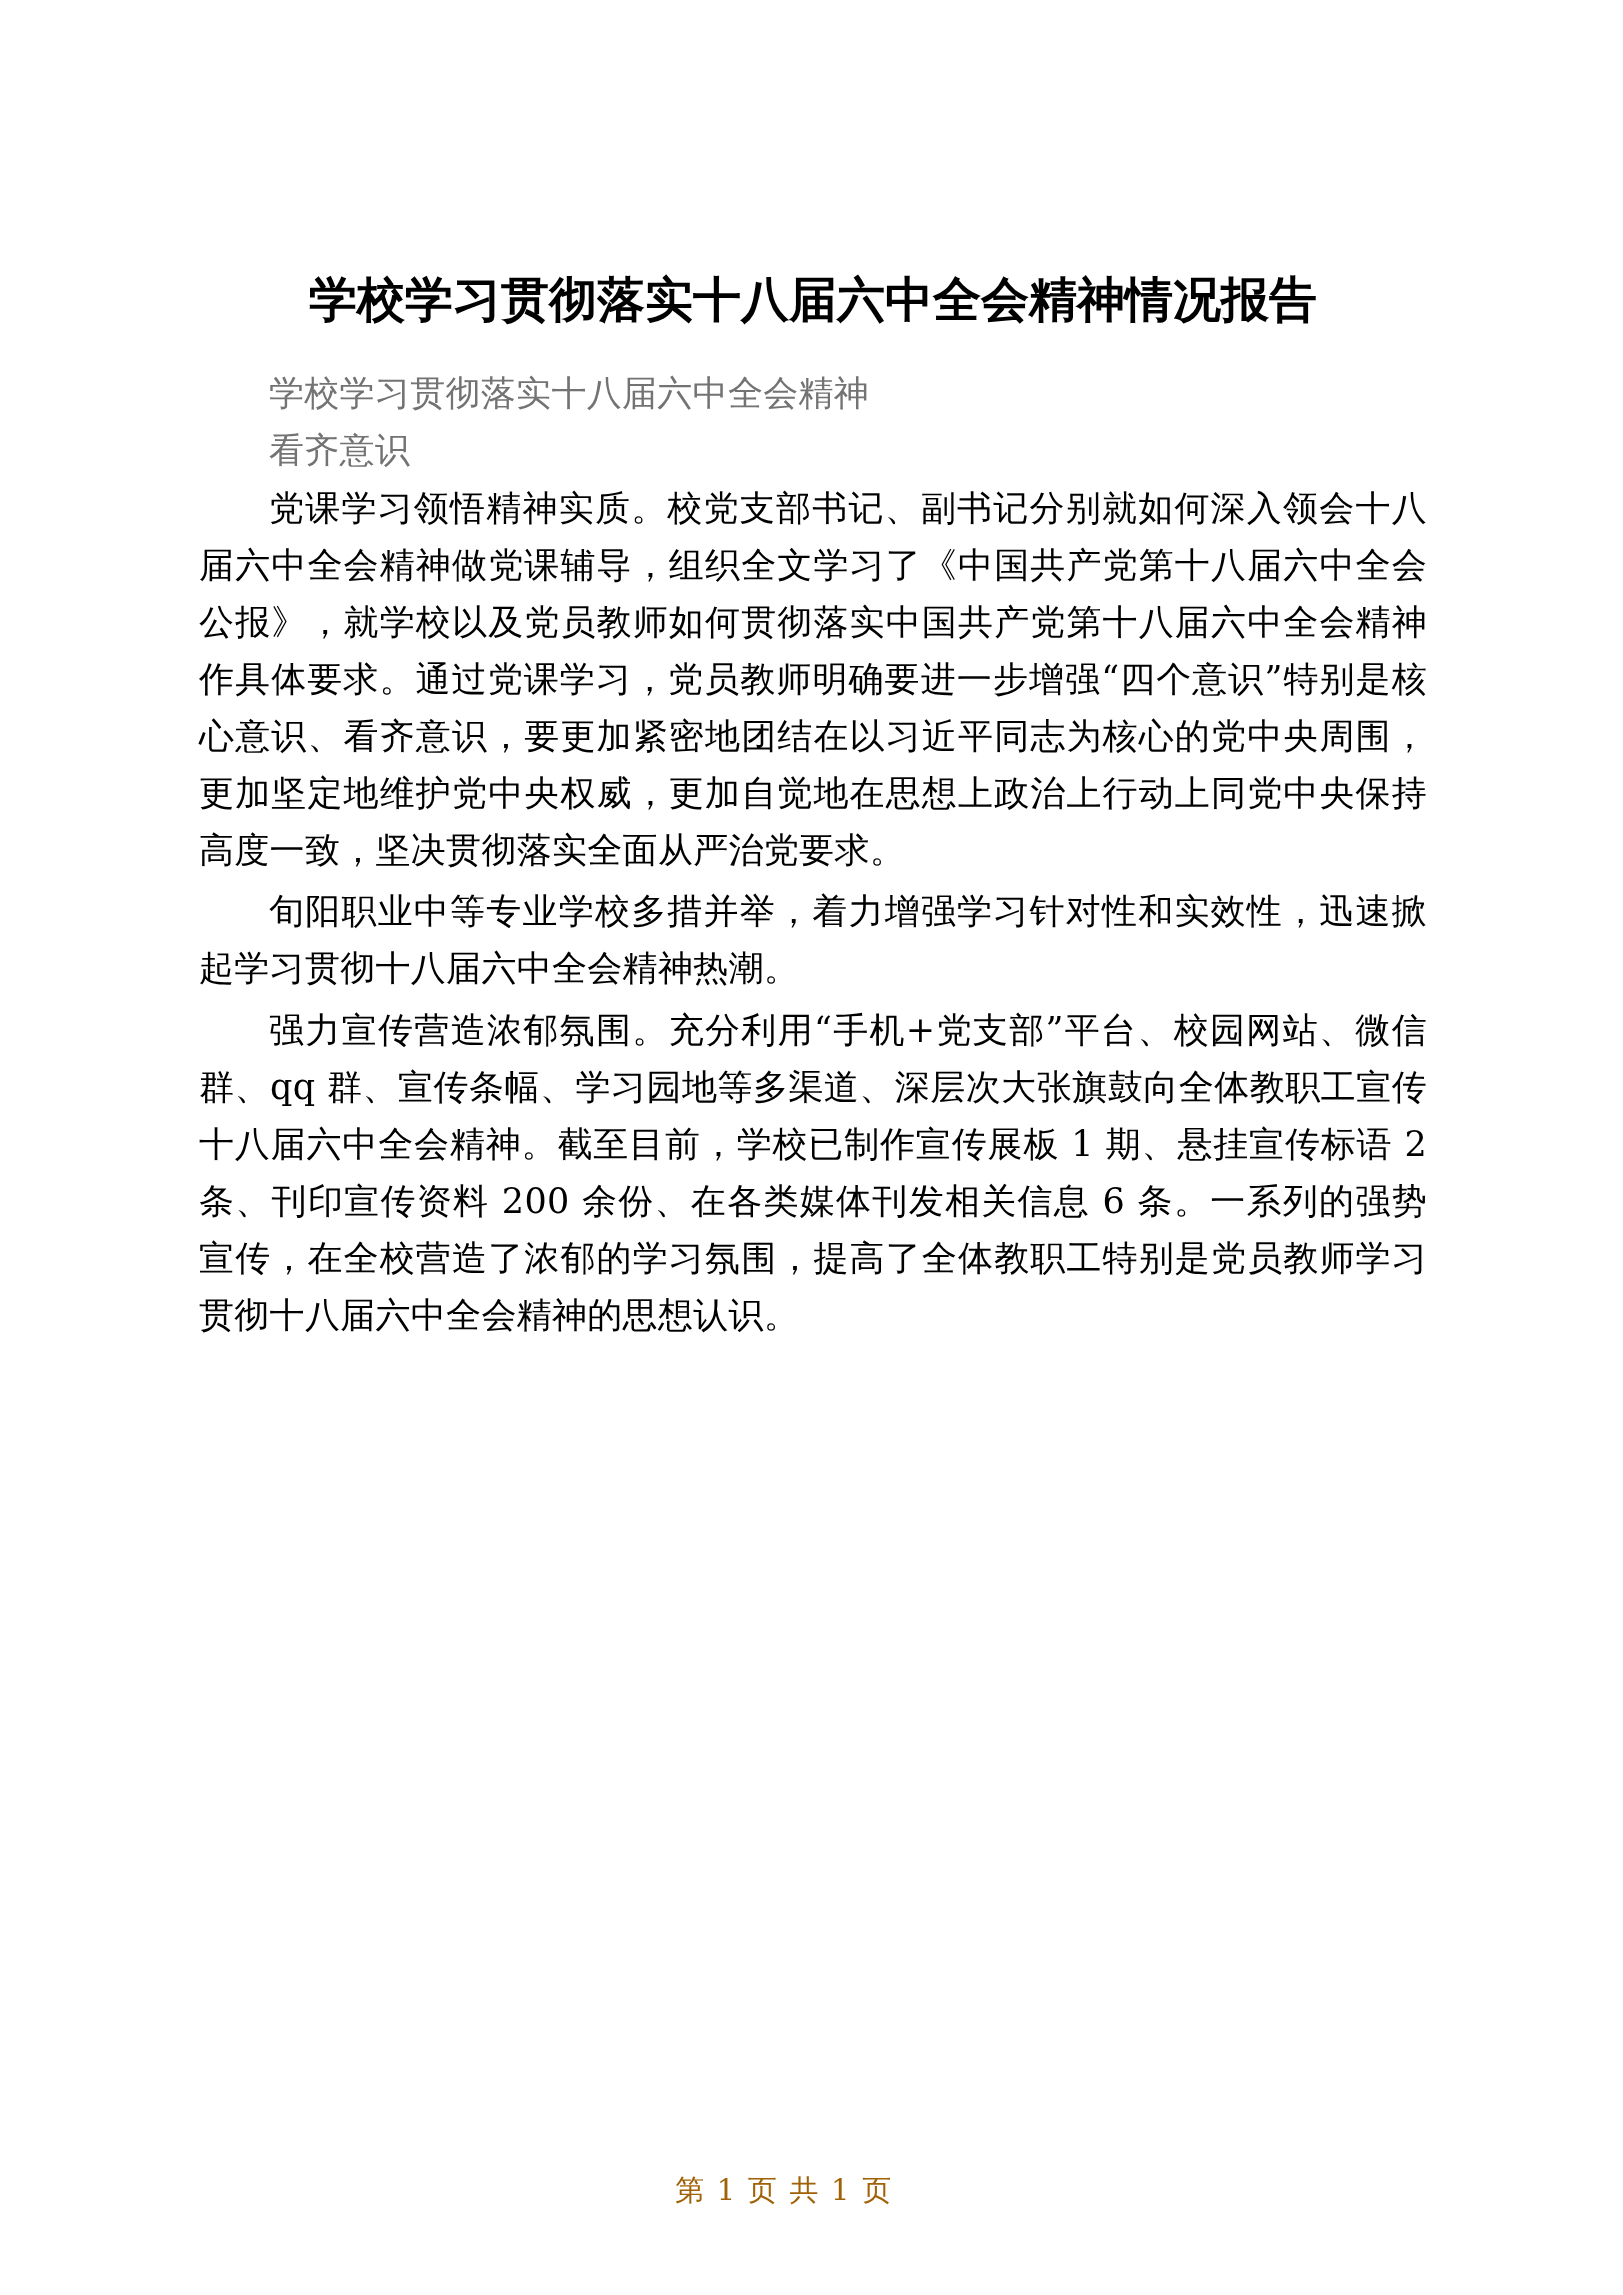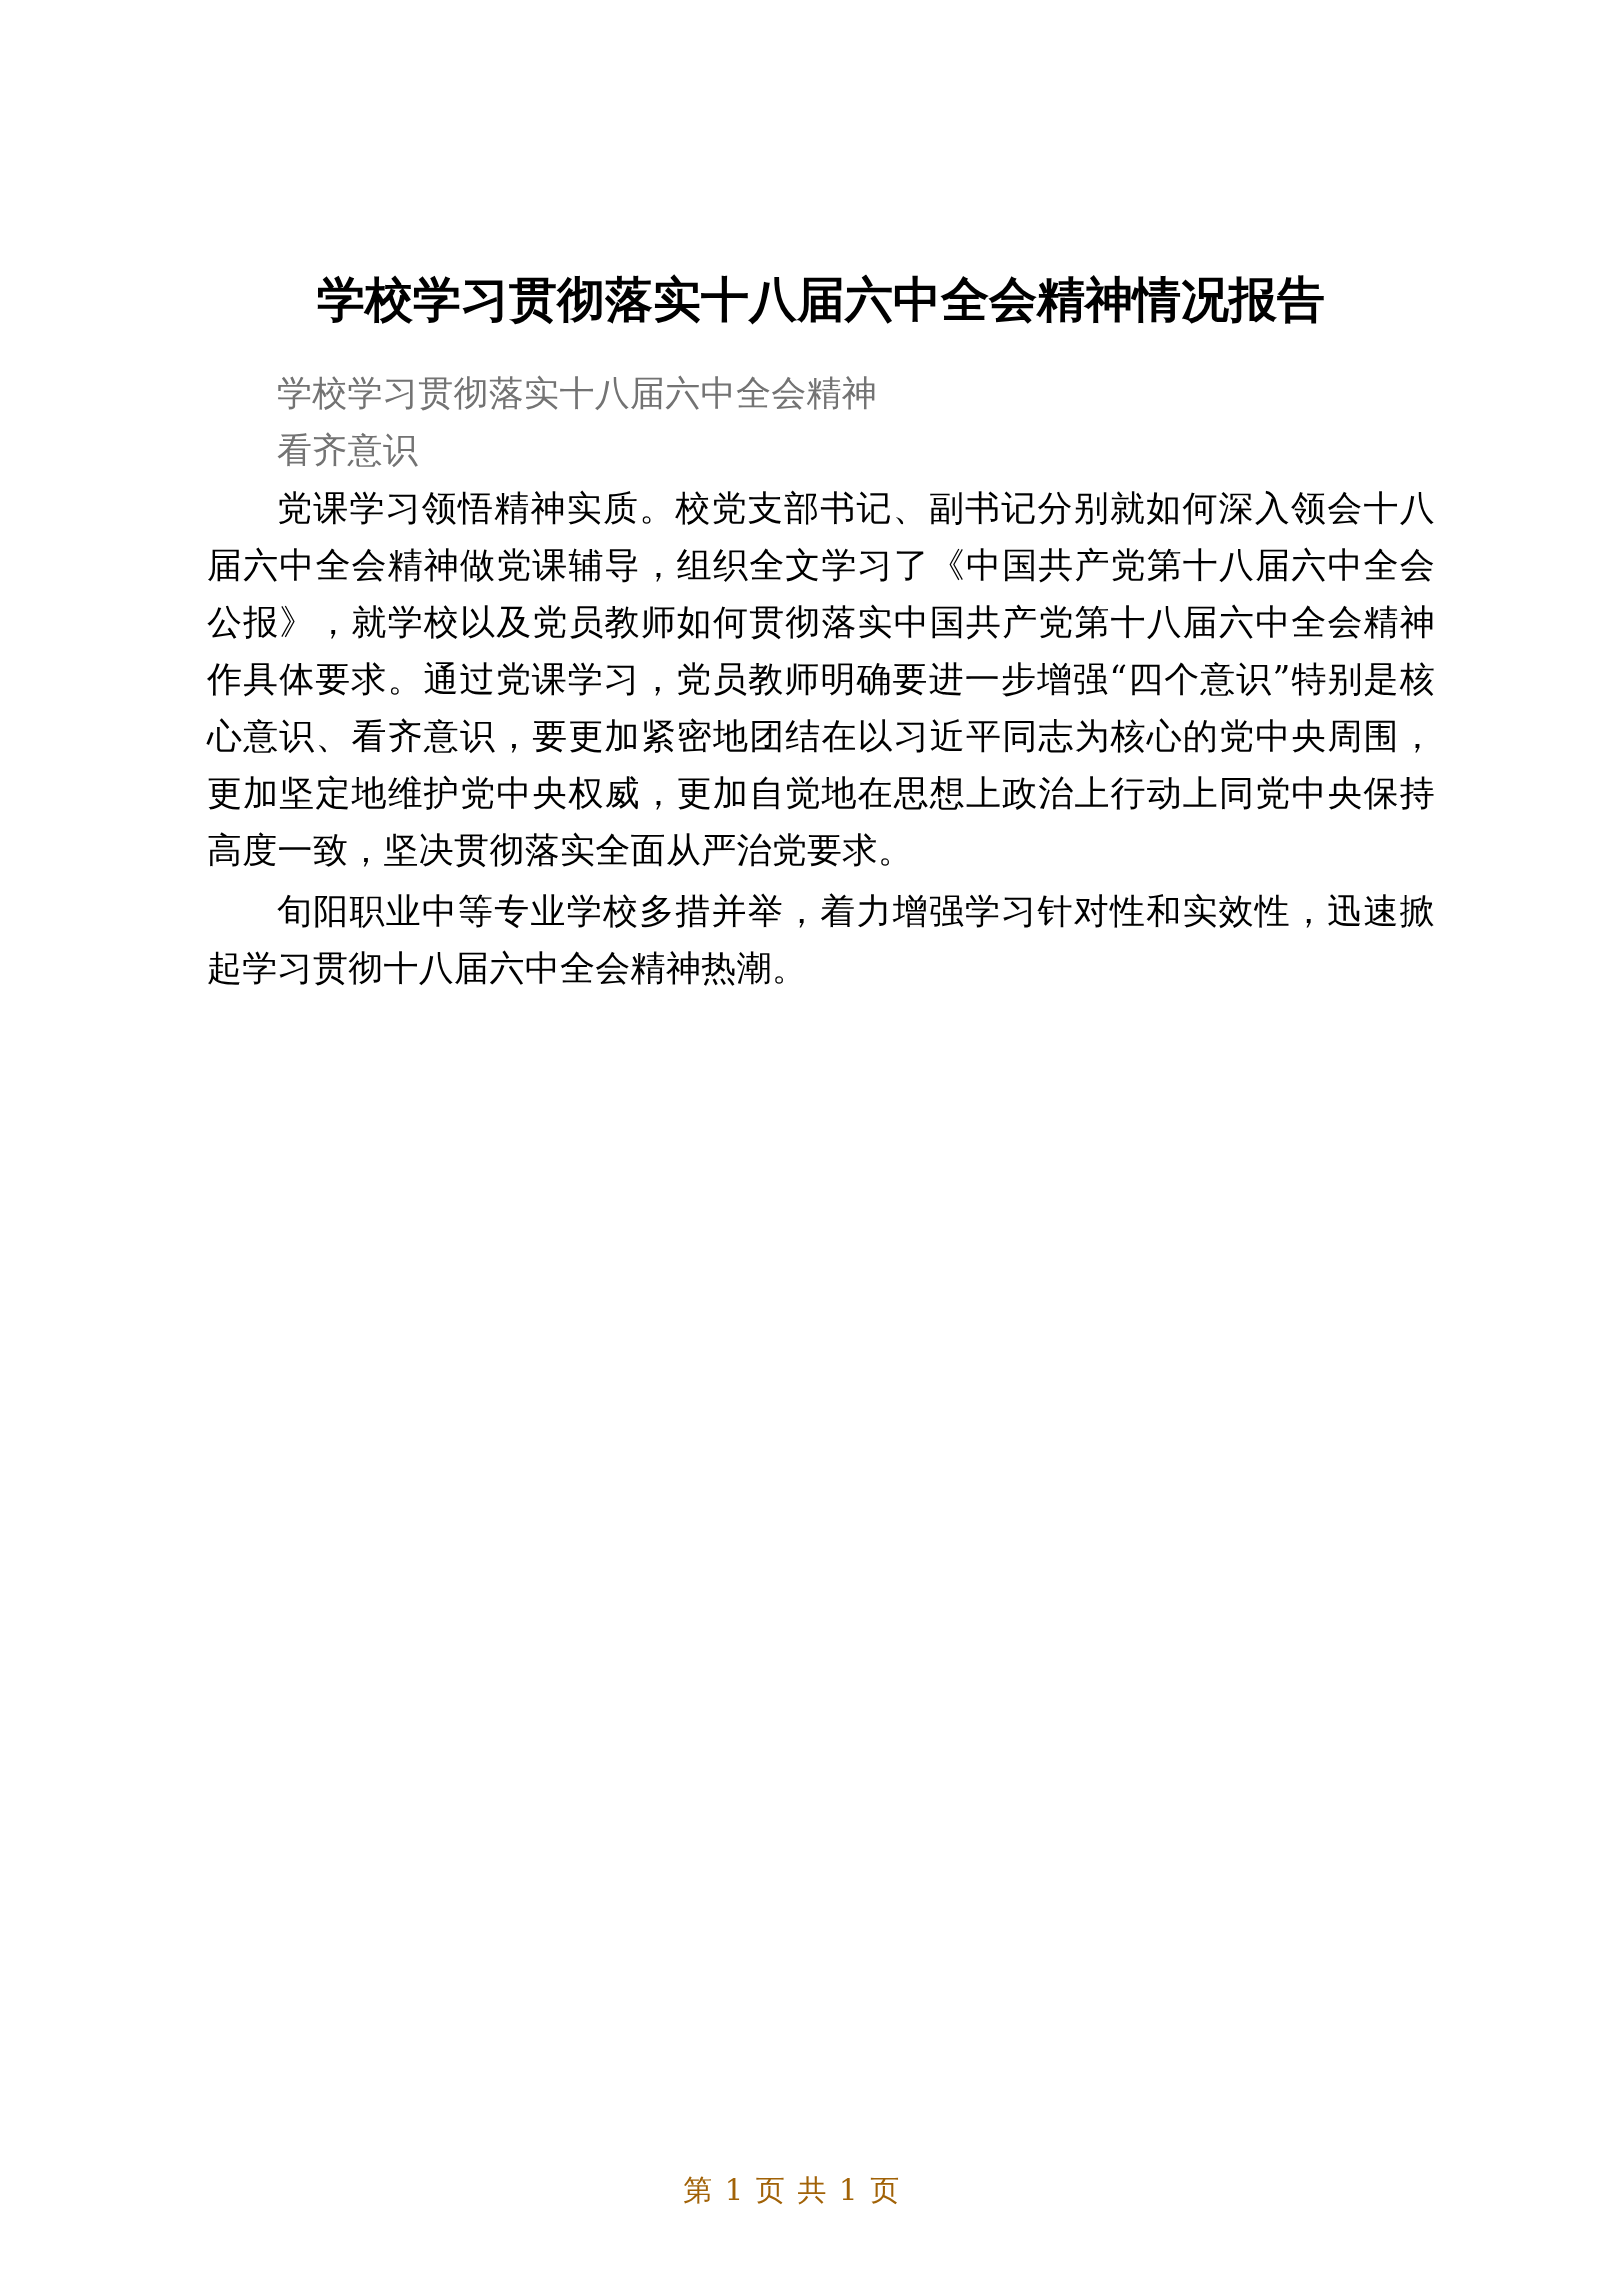--- a/index.html
+++ b/index.html
@@ -15,21 +15,20 @@
     -webkit-font-smoothing: antialiased;
   }
   .page {
     position: relative;
     width: 1568px;
     height: 2295px;
     box-sizing: border-box;
     padding: 0;
     background: #ffffff;
     overflow: hidden;
-    margin-left: 8px;
   }
   .content {
     position: absolute;
     left: 199px;
     top: 269px;
     width: 1228px;
   }
   .doc-title {
     font-family: "DejaVu Sans", "Liberation Sans", sans-serif;
     font-weight: bold;
@@ -81,18 +80,19 @@
     <h1 class="doc-title">学校学习贯彻落实十八届六中全会精神情况报告</h1>
 
     <p class="subtitle-line">学校学习贯彻落实十八届六中全会精神</p>
 
     <p class="subtitle-line">看齐意识</p>
 
     <p class="para">党课学习领悟精神实质。校党支部书记、副书记分别就如何深入领会十八届六中全会精神做党课辅导，组织全文学习了《中国共产党第十八届六中全会公报》，就学校以及党员教师如何贯彻落实中国共产党第十八届六中全会精神作具体要求。通过党课学习，党员教师明确要进一步增强“四个意识”特别是核心意识、看齐意识，要更加紧密地团结在以习近平同志为核心的党中央周围，更加坚定地维护党中央权威，更加自觉地在思想上政治上行动上同党中央保持高度一致，坚决贯彻落实全面从严治党要求。</p>
 
     <p class="para">旬阳职业中等专业学校多措并举，着力增强学习针对性和实效性，迅速掀起学习贯彻十八届六中全会精神热潮。</p>
 
+    <p class="para">强力宣传营造浓郁氛围。充分利用“手机+党支部”平台、校园网站、微信群、qq 群、宣传条幅、学习园地等多渠道、深层次大张旗鼓向全体教职工宣传十八届六中全会精神。截至目前，学校已制作宣传展板 1 期、悬挂宣传标语 2 条、刊印宣传资料 200 余份、在各类媒体刊发相关信息 6 条。一系列的强势宣传，在全校营造了浓郁的学习氛围，提高了全体教职工特别是党员教师学习贯彻十八届六中全会精神的思想认识。</p>
 
   </div>
 
   <div class="footer">第 1 页 共 1 页</div>
 </div>
 
 
 </body></html>

